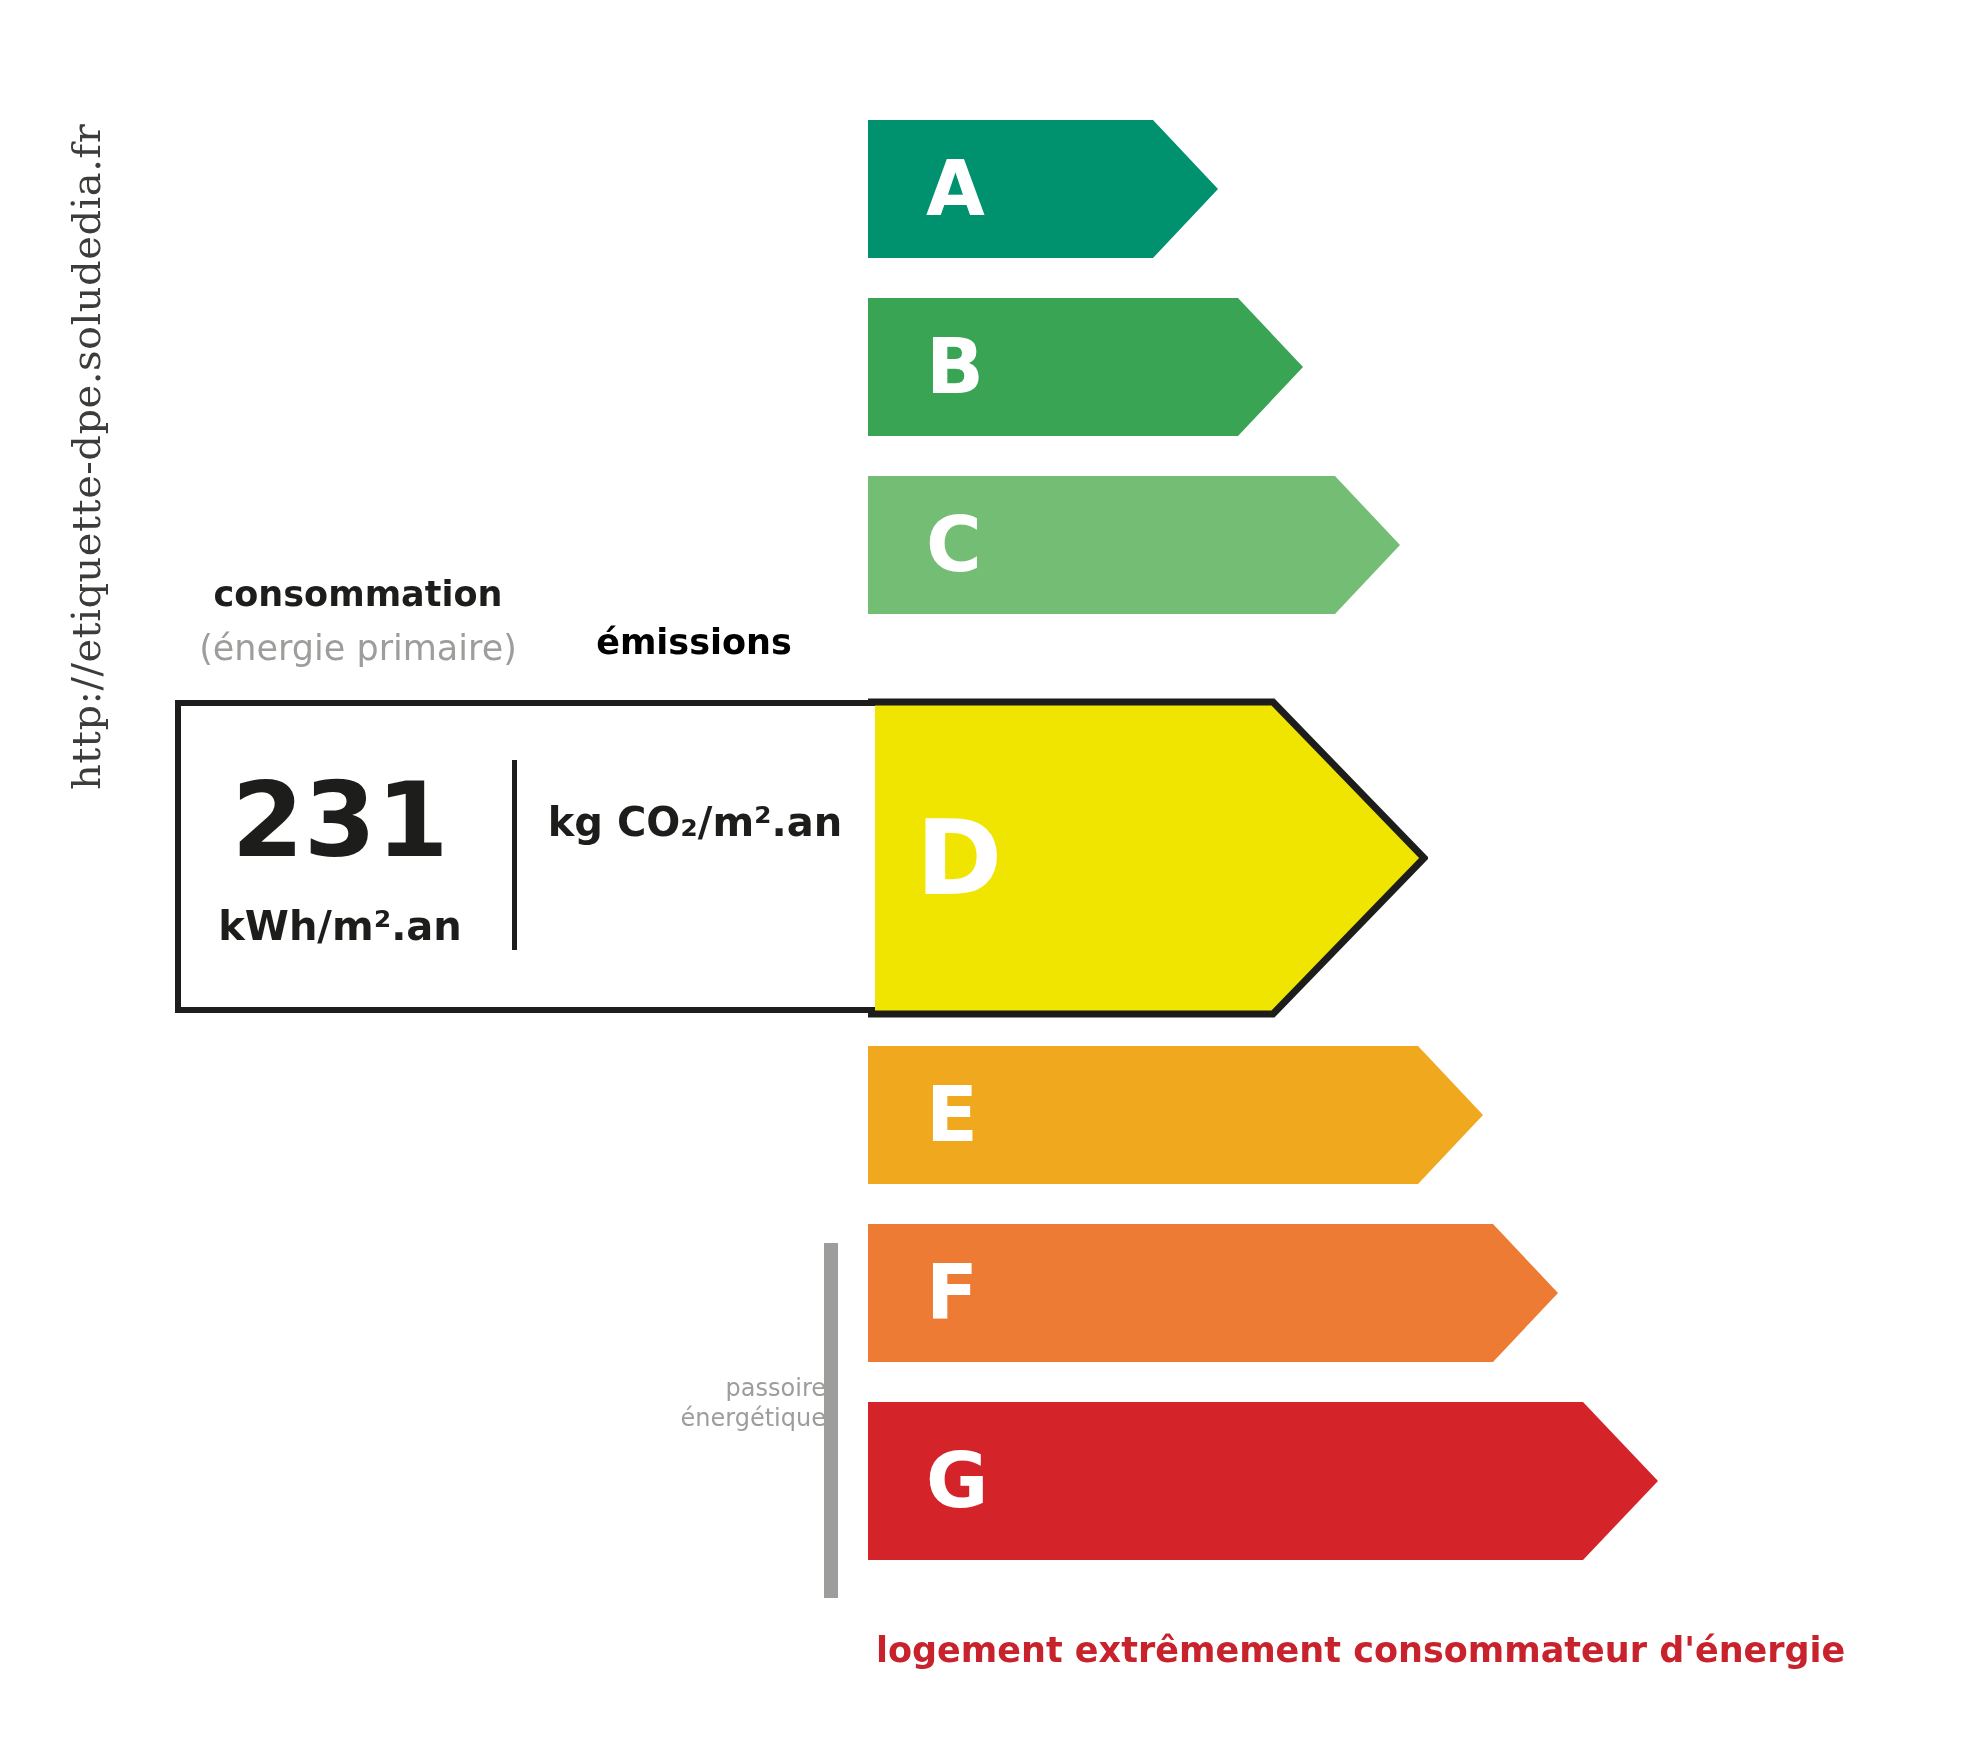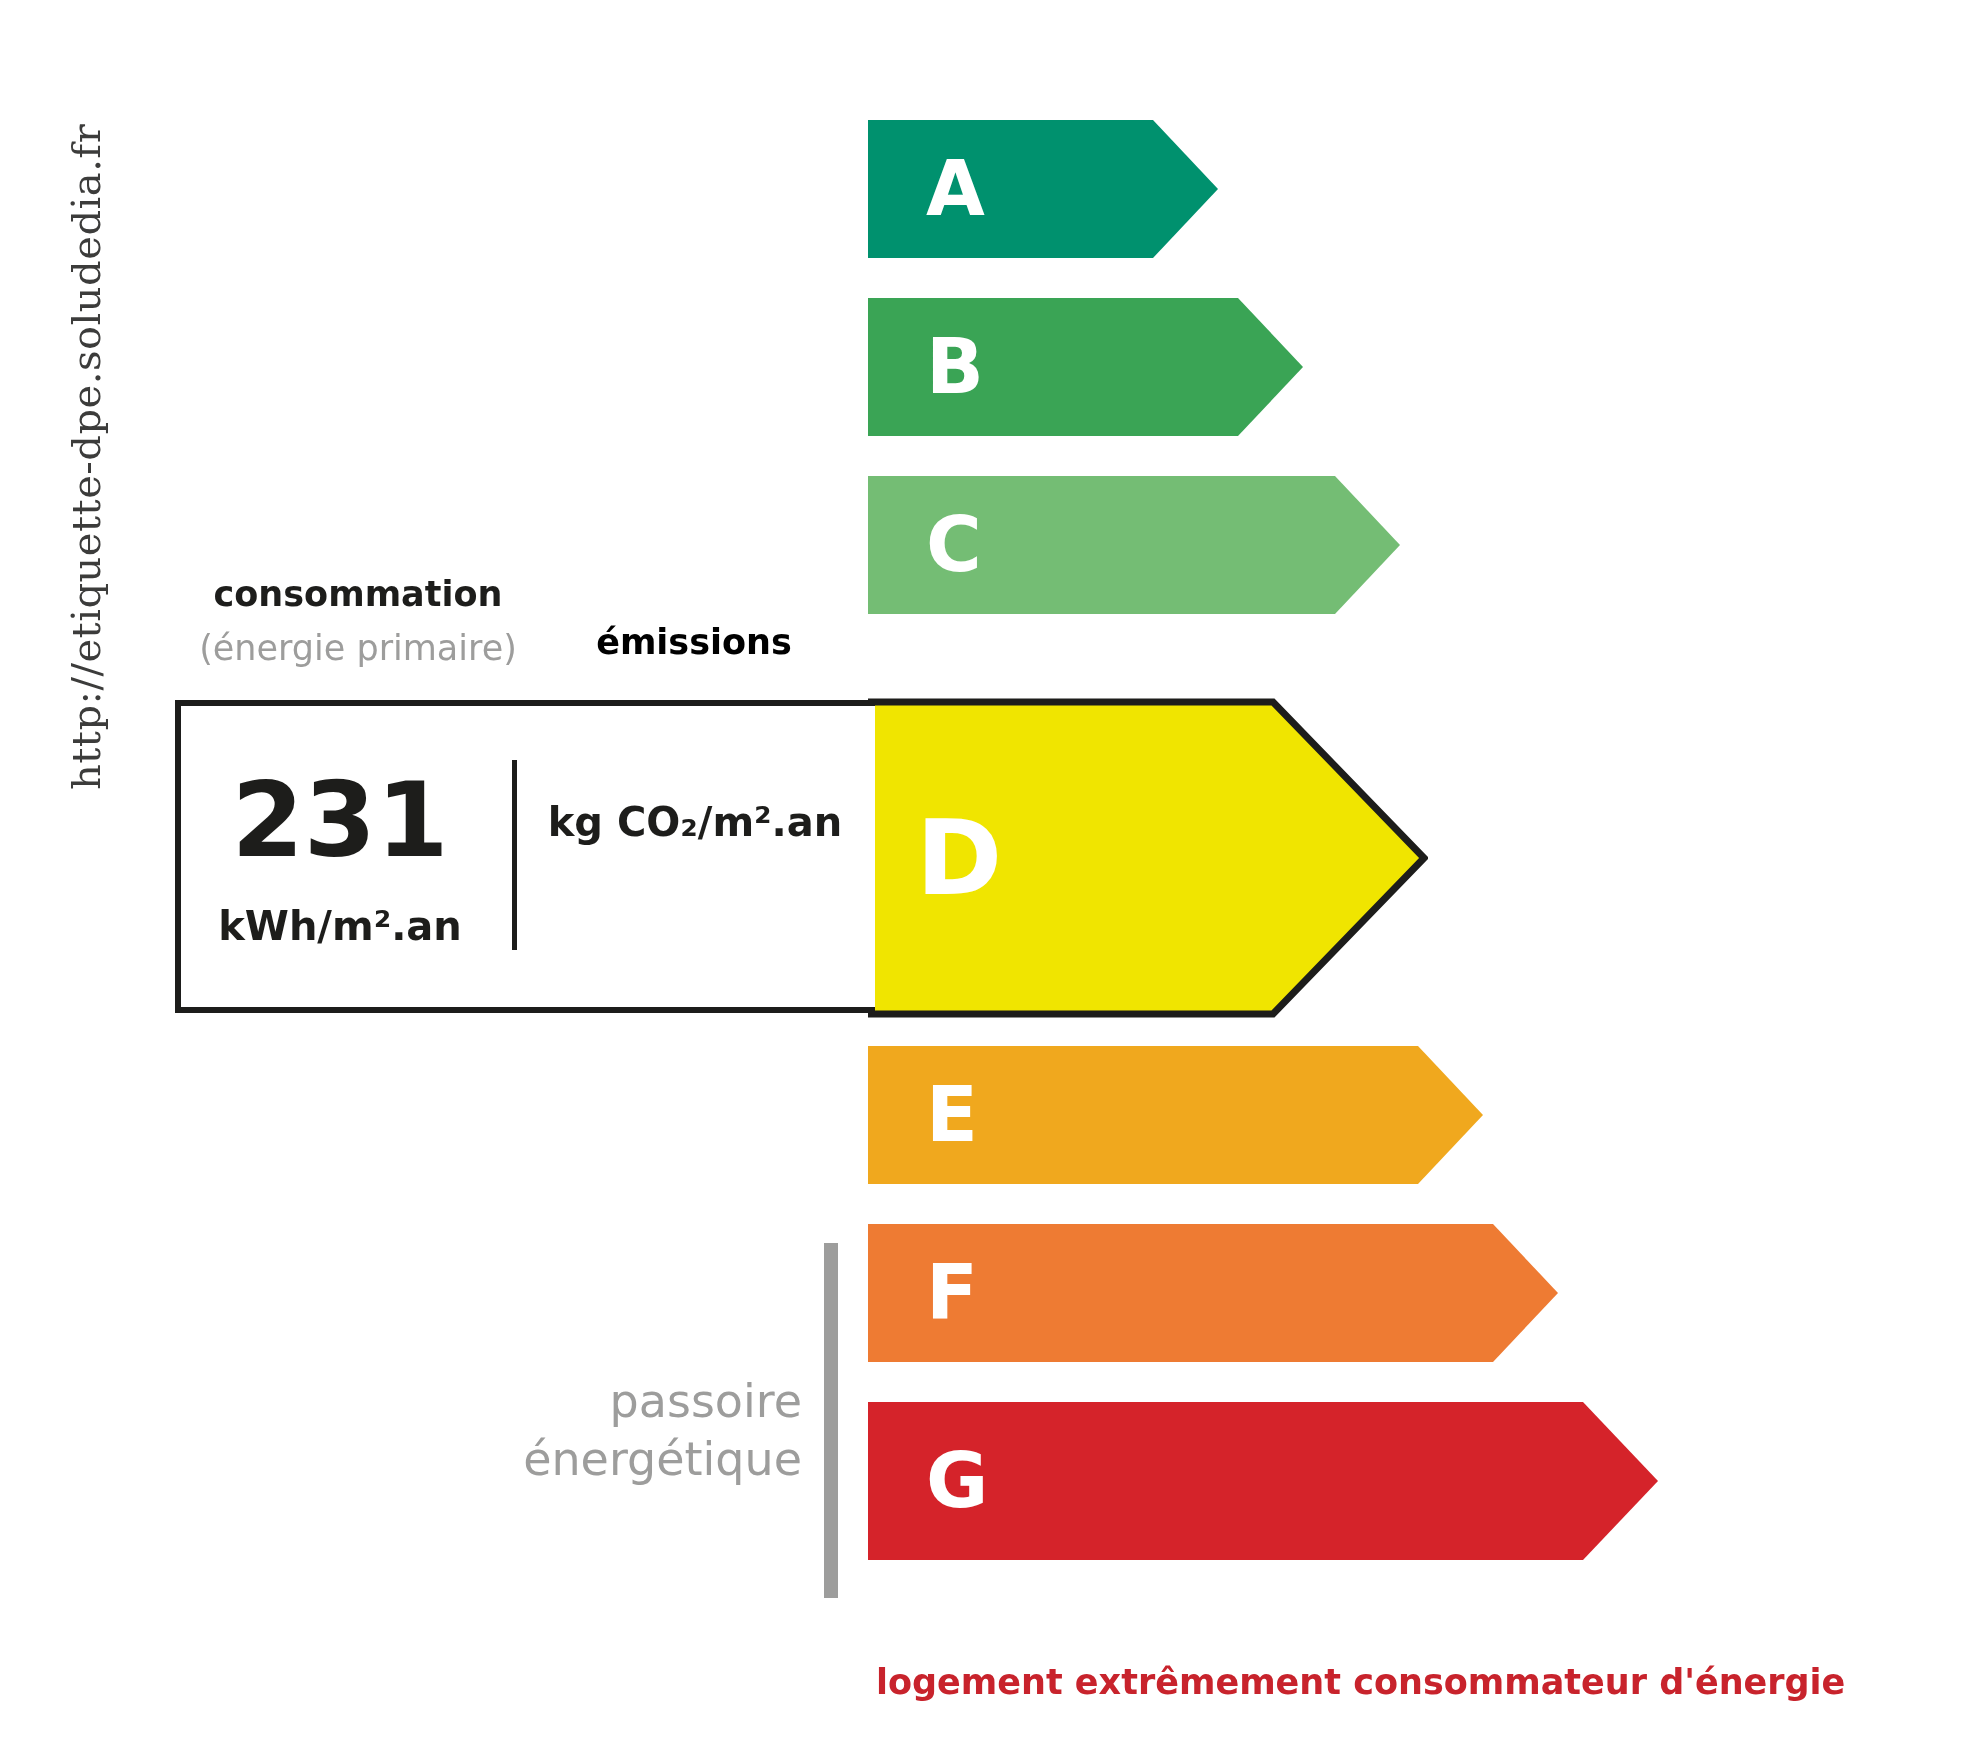--- a/index.html
+++ b/index.html
@@ -46,21 +46,20 @@
   }
   .caption-top {
     left: 876px;
     top: 36px;
     color: #009b6f;
   }
   .caption-bottom {
     left: 876px;
     top: 1630px;
     color: #c8232c;
-    margin-top: 32px;
   }
 
   
   .bars {
     position: absolute;
     left: 868px;
     top: 120px;
   }
   .bar {
     position: absolute;
@@ -89,26 +88,26 @@
   .passoire-bar {
     position: absolute;
     left: 824px;
     top: 1243px;
     width: 14px;
     height: 355px;
     background: #9d9d9c;
   }
   .passoire-label {
     position: absolute;
-    left: 472px;
+    left: 496px;
     top: 1373px;
     width: 330px;
     text-align: right;
     color: #9d9d9c;
-    font-size: 46px;
+    font-size: 24px;
     font-weight: normal;
     line-height: 1.25;
   }
 
   
   .value-box {
     position: absolute;
     left: 175px;
     top: 700px;
     width: 700px;

